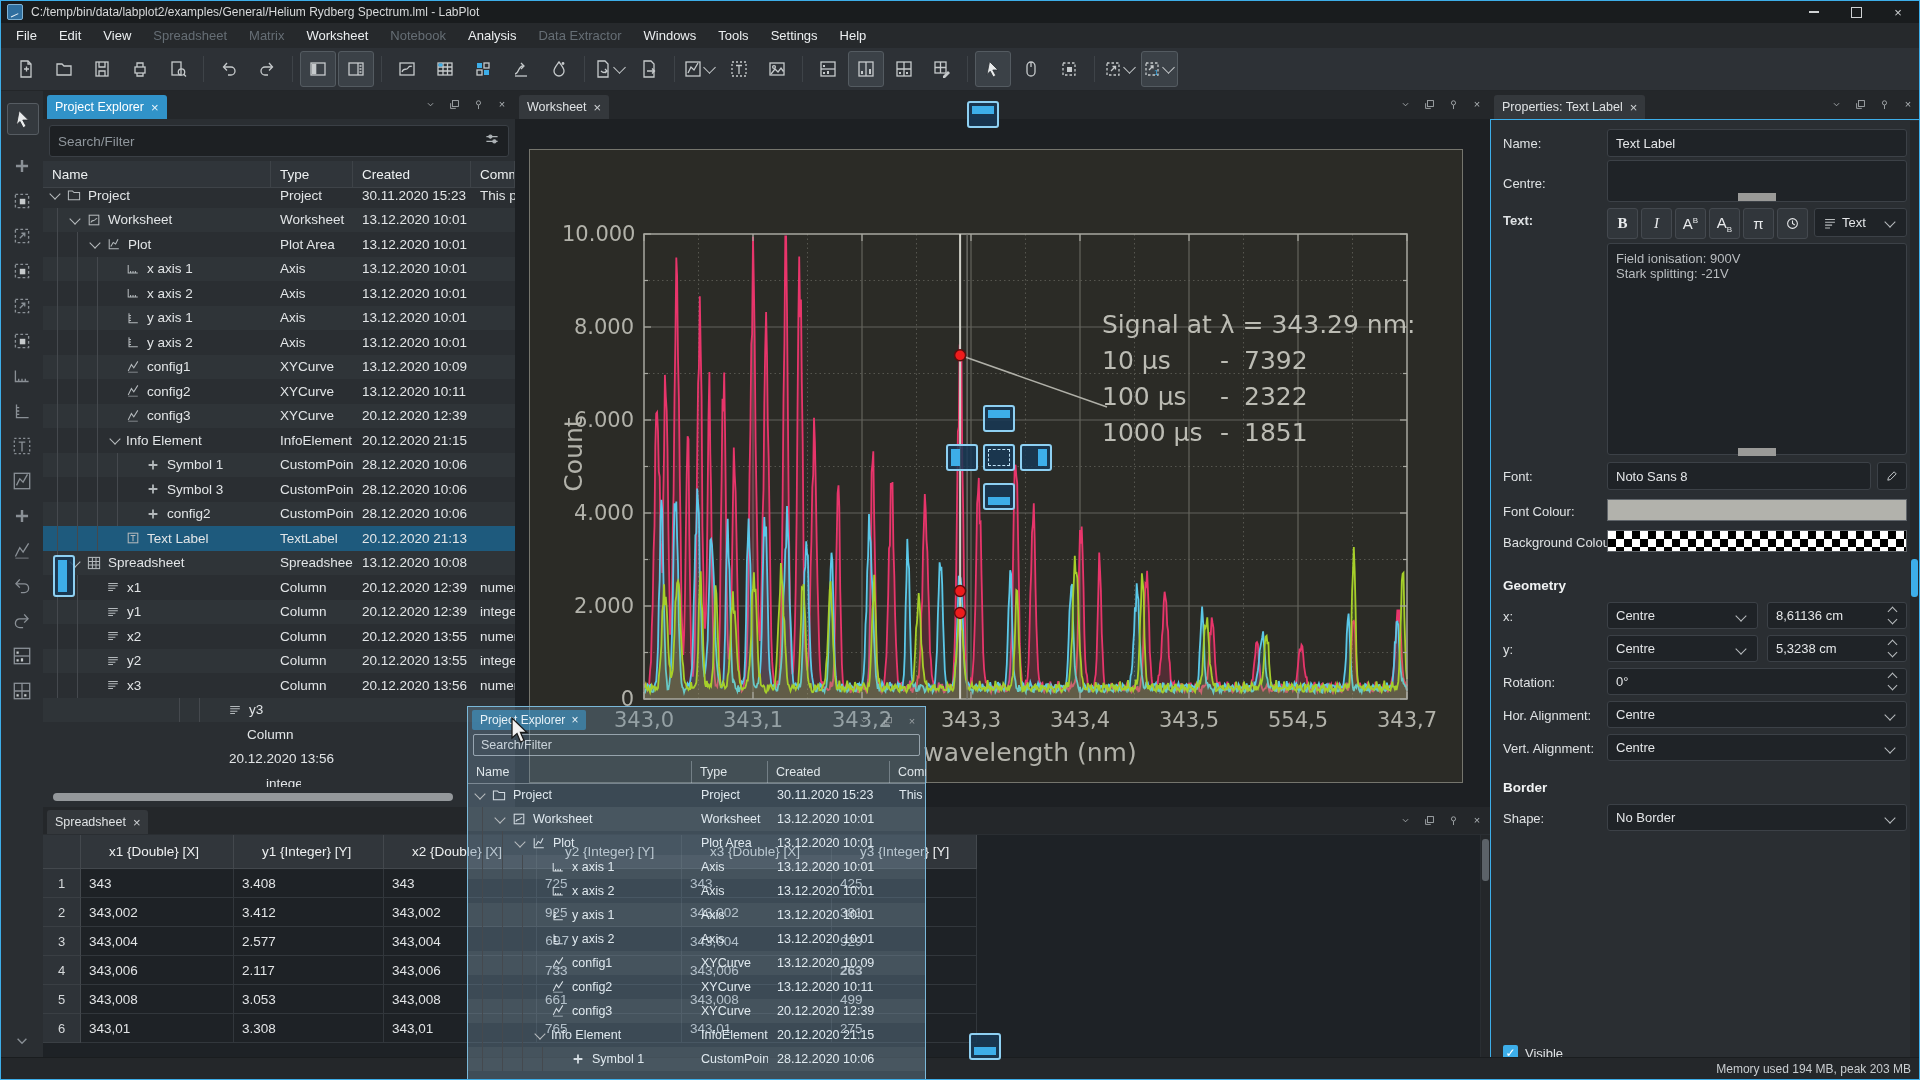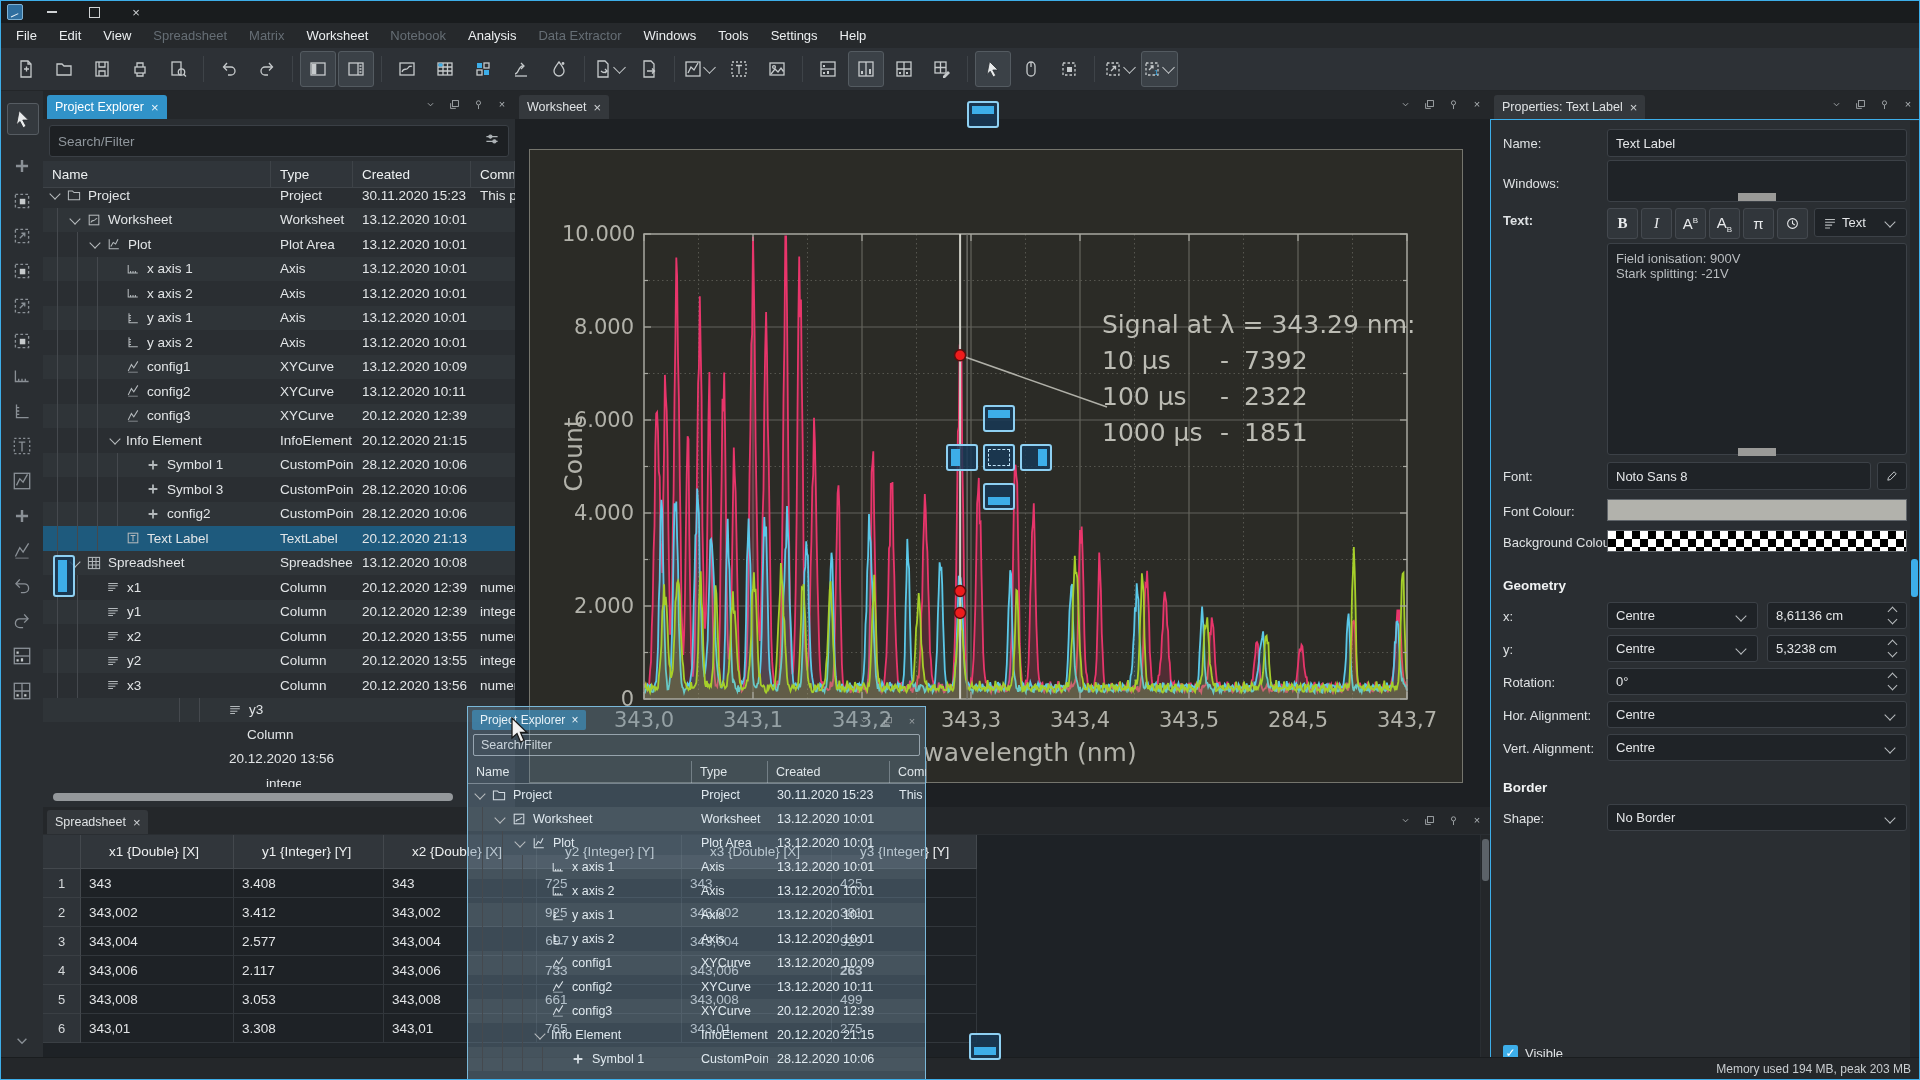--- a/index.html
+++ b/index.html
@@ -105,20 +105,21 @@
   .statusbar{position:absolute;left:0;right:0;bottom:0;height:22px;background:#24272a;border-top:1px solid #1a1d1f;display:flex;align-items:center;justify-content:flex-end;padding-right:8px;font-size:12px;color:#c9cdd0;box-sizing:border-box;}
   .cursor{position:absolute;z-index:100;}
 </style>
 </head>
 <body>
 
 <div class="window">
 
   <div class="titlebar">
     <div class="appicon"></div>
+    <div class="wtitle">C:/temp/bin/data/labplot2/examples/General/Helium Rydberg Spectrum.lml - LabPlot</div>
     <div class="wbtn">
         <span class="minbar"></span>
       </div>
     <div class="wbtn">
         <span class="maxbox"></span>
       </div>
     <div class="wbtn">×</div>
   </div>
 
   <div class="menubar" id="menubar">
@@ -940,21 +941,21 @@
                 <span>1851</span>
               </div>
             </div>
         </div>
       <div class="ticklabel" style="left: 80px; top: 558px; width: 68px; text-align: center;">343,0</div>
           <div class="ticklabel" style="left: 189px; top: 558px; width: 68px; text-align: center;">343,1</div>
           <div class="ticklabel" style="left: 298px; top: 558px; width: 68px; text-align: center;">343,2</div>
           <div class="ticklabel" style="left: 407px; top: 558px; width: 68px; text-align: center;">343,3</div>
           <div class="ticklabel" style="left: 516px; top: 558px; width: 68px; text-align: center;">343,4</div>
           <div class="ticklabel" style="left: 625px; top: 558px; width: 68px; text-align: center;">343,5</div>
-          <div class="ticklabel" style="left: 734px; top: 558px; width: 68px; text-align: center;">284,5</div>
+          <div class="ticklabel" style="left: 734px; top: 558px; width: 68px; text-align: center;">554,5</div>
           <div class="ticklabel" style="left: 843px; top: 558px; width: 68px; text-align: center;">343,7</div>
           <div class="ticklabel" style="left: 32px; top: 537px; width: 72px; text-align: right;">0</div>
           <div class="ticklabel" style="left: 32px; top: 444px; width: 72px; text-align: right;">2.000</div>
           <div class="ticklabel" style="left: 32px; top: 351px; width: 72px; text-align: right;">4.000</div>
           <div class="ticklabel" style="left: 32px; top: 258px; width: 72px; text-align: right;">6.000</div>
           <div class="ticklabel" style="left: 32px; top: 165px; width: 72px; text-align: right;">8.000</div>
           <div class="ticklabel" style="left: 32px; top: 72px; width: 72px; text-align: right;">10.000</div>
         </div>
     </div>
   </div>
@@ -1121,21 +1122,21 @@
               <circle cx="10" cy="7.5" r="3.2"></circle>
               <path d="M10 11v6"></path>
             </svg>
           </div>
           <div class="dcbtn">×</div>
         </div>
     </div>
     <div class="prop-content">
       <div class="plabel" style="top:16px">Name:</div>
       <div class="pfield" style="left:116px;top:9px;width:300px;height:28px;">Text Label</div>
-      <div class="plabel" style="top:56px">Windows:</div>
+      <div class="plabel" style="top:56px">Centre:</div>
       <div class="pfield" style="left:116px;top:40px;width:300px;height:42px;"></div>
       <div class="handle" style="left:247px;top:73px;"></div>
       <div class="plabel" style="top:93px;font-weight:bold">Text:</div>
       <div id="fmt-row">
           <div class="fmtbtn" style="left: 116px; top: 88px; font-weight: bold; font-family: &quot;Liberation Serif&quot;, serif;">B</div>
           <div class="fmtbtn" style="left: 150px; top: 88px; font-style: italic; font-family: &quot;Liberation Serif&quot;, serif;">I</div>
           <div class="fmtbtn" style="left: 184px; top: 88px;">
             <span>A<sup style="font-size:8px">B</sup></span>
           </div>
           <div class="fmtbtn" style="left: 218px; top: 88px;">

